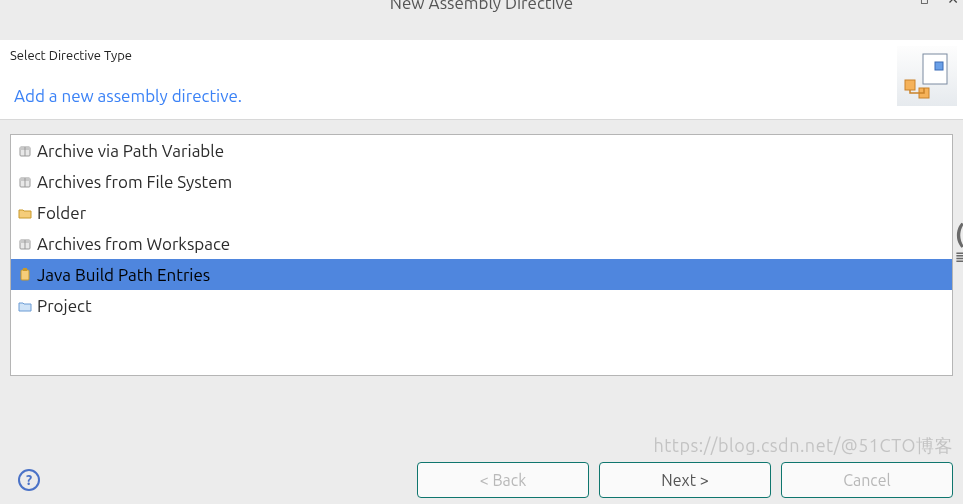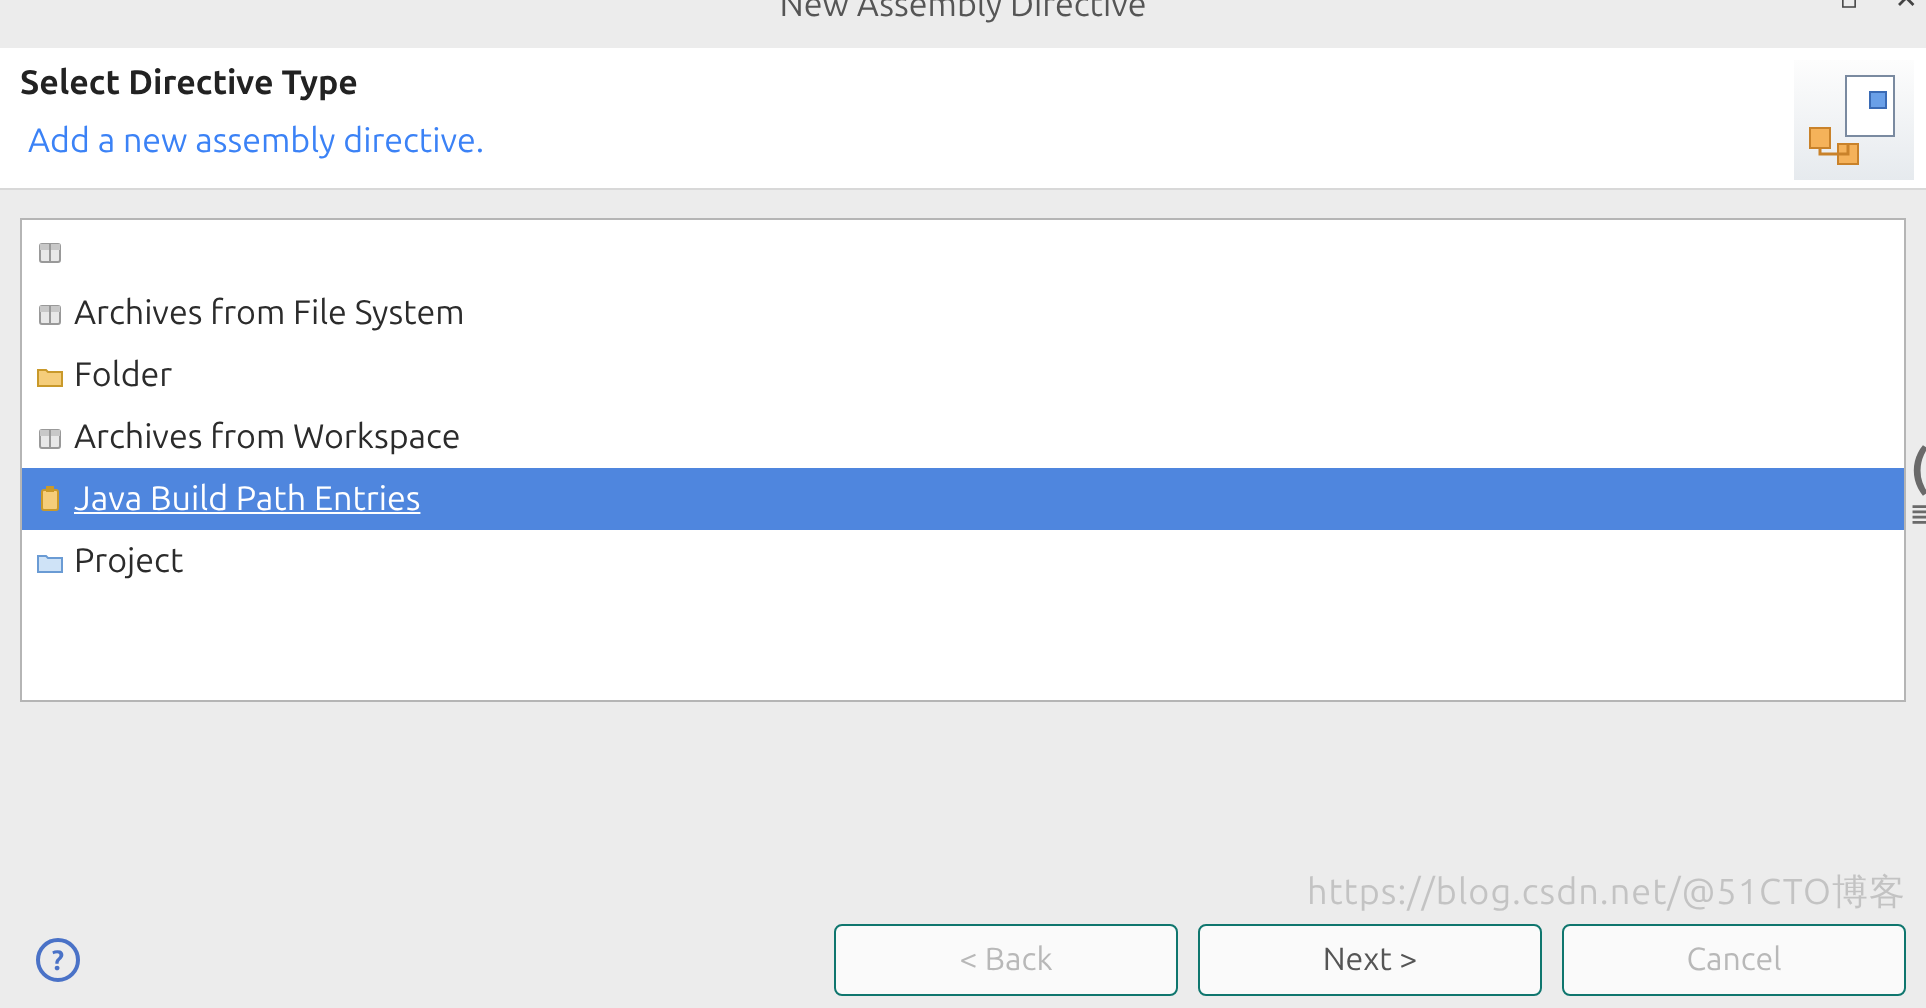--- a/index.html
+++ b/index.html
@@ -15,21 +15,21 @@
   }
   .window {
     width: 963px;
     height: 504px;
     background: #ececec;
     display: flex;
     flex-direction: column;
     position: relative;
   }
   .titlebar {
-    height: 24px;
+    height: 40px;
     position: relative;
     text-align: center;
     font-size: 17px;
     color: #555;
     line-height: 6px;
   }
   .win-controls {
     position: absolute;
     right: 4px;
     top: -4px;
@@ -38,23 +38,23 @@
     font-size: 14px;
     color: #444;
   }
   .header {
     background: #fff;
     padding: 8px 10px 14px 10px;
     position: relative;
     border-bottom: 1px solid #d8d8d8;
   }
   .header-title {
-    font-size: 17px;
-    font-weight: bold;
-    margin-bottom: 10px;
+    font-size: 13px;
+    font-weight: normal;
+    margin-bottom: 24px;
   }
   .header-desc {
     font-size: 17px;
     color: #3b82f6;
     margin-left: 4px;
   }
   .header-icon {
     position: absolute;
     right: 6px;
     top: 6px;
@@ -79,22 +79,21 @@
     height: 31px;
     padding: 0 6px;
     font-size: 17px;
     color: #2b2b2b;
     cursor: default;
   }
   .list-item.selected {
     background: #4a86e8;
     background: #4a7fd6;
     background: #4f86de;
-    color: #ffffff;
-    text-decoration: underline;
+    color: #000000;
   }
   .item-icon {
     width: 16px;
     height: 16px;
     margin-right: 4px;
     flex-shrink: 0;
     display: inline-flex;
     align-items: center;
     justify-content: center;
   }
@@ -182,20 +181,21 @@
   <div class="content">
     <div class="listbox" id="listbox">
         <div class="list-item">
           <span class="item-icon">
             <svg width="14" height="14" viewBox="0 0 14 14">
               <rect x="2" y="3" width="10" height="9" rx="1" fill="#e8e8e8" stroke="#999"></rect>
               <rect x="2" y="3" width="10" height="3" fill="#c8c8c8"></rect>
               <line x1="7" y1="3" x2="7" y2="12" stroke="#999"></line>
             </svg>
           </span>
+          <span>Archive via Path Variable</span>
         </div>
         <div class="list-item">
           <span class="item-icon">
             <svg width="14" height="14" viewBox="0 0 14 14">
               <rect x="2" y="3" width="10" height="9" rx="1" fill="#e8e8e8" stroke="#999"></rect>
               <rect x="2" y="3" width="10" height="3" fill="#c8c8c8"></rect>
               <line x1="7" y1="3" x2="7" y2="12" stroke="#999"></line>
             </svg>
           </span>
           <span>Archives from File System</span>

